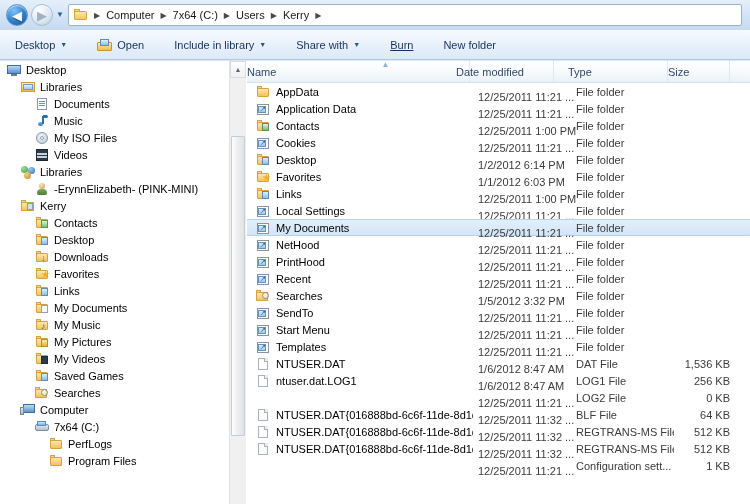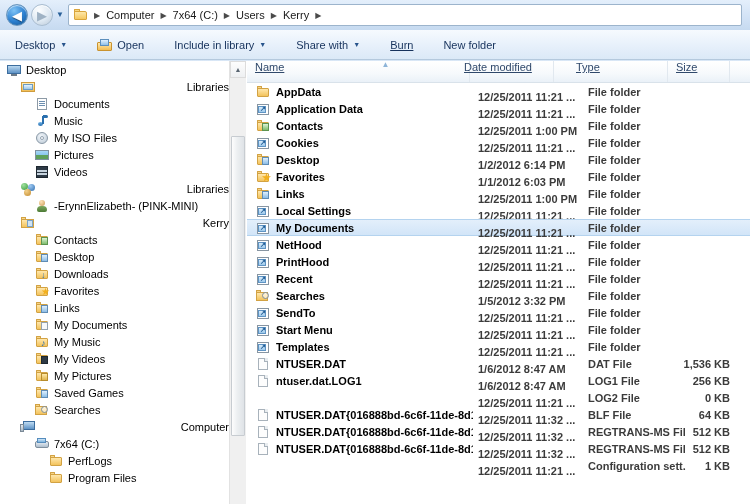--- a/index.html
+++ b/index.html
@@ -231,21 +231,21 @@
     background:#e8ecef; border-left:1px solid #a8b2bb; border-bottom:1px solid #a8b2bb; }
 
   
   .ic-cfg .p { position:absolute; left:3px; top:2px; width:10px; height:12px;
     background:#fdfdfd; border:1px solid #a8b2bb; }
   .ic-cfg .g { position:absolute; left:5px; top:5px; width:7px; height:7px; border-radius:50%;
     border:2px solid #9aa6b1; background:#e9edf1; }
 
   
   .lvl0 { padding-left: 6px; }
-  .lvl1 { padding-left: 20px; justify-content: space-between; }
+  .lvl1 { padding-left: 20px; }
   .lvl2 { padding-left: 34px; }
 
   
   #navpane-scrollbar {
     position: absolute; left: 229px; top: 0; width: 17px; height: 443px;
     background: #f0f0f0; border-left: 1px solid #e2e2e2;
   }
   #navpane-scroll-up {
     position:absolute; left:0; top:0; width:16px; height:17px;
     background: linear-gradient(to bottom,#fdfdfd,#eef0f2);
@@ -264,55 +264,53 @@
     position: absolute; left: 247px; top: 0; width: 503px; height: 443px;
     background: #ffffff; overflow: hidden;
   }
   #list-header {
     position: relative; height: 22px;
     background: linear-gradient(to bottom,#ffffff 0%, #f6f9fc 60%, #eaf1f8 100%);
     border-bottom: 1px solid #d9e2ea;
   }
   .hcell {
     position: absolute; top: 0; height: 21px;
-    display: flex; 
+    display: flex; align-items: center;
     font-size: 11px; color: #30496b;
-    padding-left: 8px;
     border-right: 1px solid #e1e8ef;
     white-space: nowrap;
-    text-decoration: underline;
   }
   #sort-indicator {
     position:absolute; left:133px; top:1px; width:11px; height:5px;
     font-size:8px; line-height:5px; color:#8db4d8; text-align:center;
   }
 
   .row {
     position: relative; height: 17px;
     display: flex; align-items: center;
-    white-space: nowrap; cursor: default; font-weight: bold;
+    white-space: nowrap; cursor: default;
   }
   .row.selected {
     background: linear-gradient(to bottom,#e3effb 0%, #d2e5f8 100%);
     border-top: 1px solid #b4d3ef;
     border-bottom: 1px solid #b4d3ef;
     height: 17px;
   }
   .cell-name {
     position:absolute; left:8px; width:218px;
     display:flex; align-items:center; font-size:11px; color:#000;
     overflow:hidden;
   }
   .cell-name .tree-icon { margin-right:5px; }
   .cell-date {
     position:absolute; left:231px; width:96px;
     font-size:11px; color:#3b3b3b;margin-top:10px;
   }
   .cell-type {
-    position:absolute; left:341px; width:98px;
+    position:absolute; left:329px; width:98px;
     font-size:11px; color:#3b3b3b; overflow:hidden;
   }
   .cell-size {
     position:absolute; left:427px; width:56px;
     font-size:11px; color:#3b3b3b; text-align:right;
   }
 </style>
 </head>
 <body>
 
@@ -407,28 +405,20 @@
           <span class="tlabel">Music</span>
         </div>
         <div class="tree-row lvl2">
           <span class="tree-icon ic-disc">
             <span class="o"></span>
             <span class="i"></span>
           </span>
           <span class="tlabel">My ISO Files</span>
         </div>
         <div class="tree-row lvl2">
-          <span class="tree-icon ic-pic">
-            <span class="f"></span>
-            <span class="sky"></span>
-            <span class="hill"></span>
-          </span>
-          <span class="tlabel">Pictures</span>
-        </div>
-        <div class="tree-row lvl2">
           <span class="tree-icon ic-vid">
             <span class="f"></span>
             <span class="s s1"></span>
             <span class="s s2"></span>
           </span>
           <span class="tlabel">Videos</span>
         </div>
         <div class="tree-row lvl1">
           <span class="tree-icon ic-home">
             <span class="a"></span>
@@ -505,31 +495,31 @@
             <span class="t"></span>
             <span class="b"></span>
             <span class="ov ov-arrow">♪</span>
           </span>
           <span class="tlabel">My Music</span>
         </div>
         <div class="tree-row lvl2">
           <span class="tree-icon ic-folder">
             <span class="t"></span>
             <span class="b"></span>
+            <span class="ov ov-lock"></span>
+          </span>
+          <span class="tlabel">My Pictures</span>
+        </div>
+        <div class="tree-row lvl2">
+          <span class="tree-icon ic-folder">
+            <span class="t"></span>
+            <span class="b"></span>
             <span class="ov" style="background:#2e3a46;border-color:#1d2730;"></span>
           </span>
           <span class="tlabel">My Videos</span>
-        </div>
-        <div class="tree-row lvl2">
-          <span class="tree-icon ic-folder">
-            <span class="t"></span>
-            <span class="b"></span>
-            <span class="ov ov-lock"></span>
-          </span>
-          <span class="tlabel">My Pictures</span>
         </div>
         <div class="tree-row lvl2">
           <span class="tree-icon ic-folder">
             <span class="t"></span>
             <span class="b"></span>
             <span class="ov ov-blue"></span>
           </span>
           <span class="tlabel">Saved Games</span>
         </div>
         <div class="tree-row lvl2">

